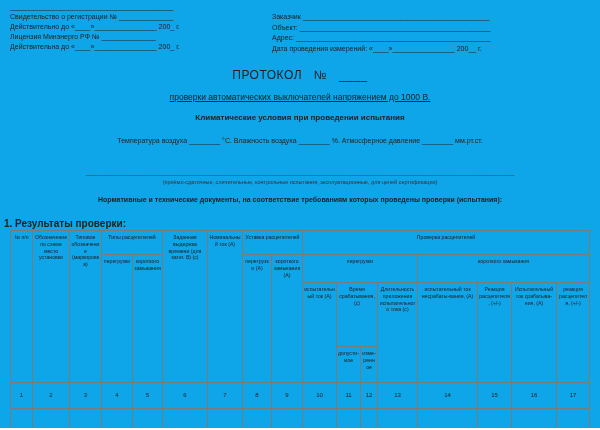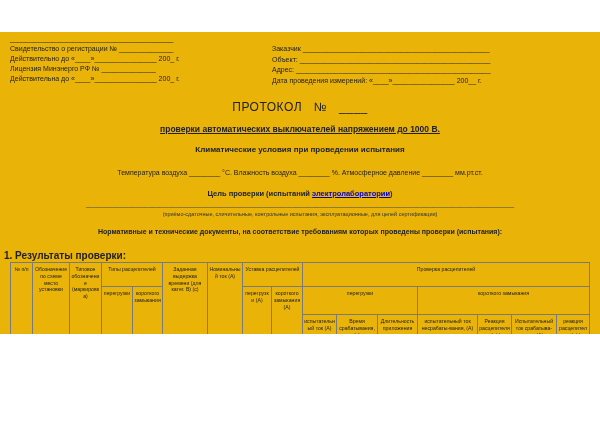--- a/index.html
+++ b/index.html
@@ -1,26 +1,26 @@
 <!DOCTYPE html>
 <html><head>
 <meta charset="utf-8">
 <style>
   html,body{margin:0;padding:0;background:#fff;}
   .page{
-    position:relative;width:600px;height:302px;background:#eab308;
-    font-family:"Liberation Sans", sans-serif;color:#222;overflow:hidden;margin-top:32px;
+    position:relative;width:600px;height:428px;background:#0ea5e9;
+    font-family:"Liberation Sans", sans-serif;color:#222;overflow:hidden;
   }
   
   .reg-block{position:absolute;left:10px;top:2px;width:250px;font-size:7px;line-height:10px;white-space:nowrap;}
   
   .cust-block{position:absolute;left:272px;top:12px;width:320px;font-size:7px;line-height:10.5px;white-space:nowrap;}
   .centered{position:absolute;left:0;width:600px;text-align:center;}
   .protocol-title{top:68px;font-size:12px;word-spacing:8px;letter-spacing:.5px;}
-  .protocol-subject{top:92px;font-size:8.5px;font-weight:bold;text-decoration:underline;}
+  .protocol-subject{top:92px;font-size:8.5px;font-weight:normal;text-decoration:underline;}
   .climate-heading{top:113px;font-size:8px;font-weight:bold;}
   .climate-line{top:137px;font-size:7px;}
   .purpose-heading{top:157px;font-size:7.5px;font-weight:bold;}
   .purpose-heading a{color:#0000cc;text-decoration:underline;font-weight:bold;cursor:pointer;}
   .purpose-line{top:168px;font-size:7px;letter-spacing:0;color:#444;}
   .purpose-note{top:179px;font-size:5.5px;color:#333;}
   .normative-heading{top:196px;font-size:7px;font-weight:bold;}
   .results-heading{position:absolute;left:4px;top:218px;font-size:10px;font-weight:bold;}
   
   table.results{
@@ -53,21 +53,20 @@
     <div>Объект: _________________________________________________</div>
     <div>Адрес: __________________________________________________</div>
     <div>Дата проведения измерений: «____»________________ 200__  г.</div>
   </div>
 
   <div class="centered protocol-title">ПРОТОКОЛ № ____</div>
   <div class="centered protocol-subject">проверки автоматических выключателей напряжением до 1000 В.</div>
   <div class="centered climate-heading">Климатические условия при проведении испытания</div>
   <div class="centered climate-line">Температура воздуха ________ °С.  Влажность воздуха ________ %.  Атмосферное давление ________ мм.рт.ст.</div>
 
-  <div class="centered purpose-heading"><span>Цель проверки (испытаний </span><a>электролаборатории</a><span>)</span></div>
   <div class="centered purpose-line">______________________________________________________________________________________________________________</div>
   <div class="centered purpose-note">(приёмо-сдаточные, сличительные, контрольные испытания, эксплуатационные, для целей сертификации)</div>
   <div class="centered normative-heading">Нормативные и технические документы, на соответствие требованиям которых проведены проверки (испытания):</div>
 
   <div class="results-heading">1. Результаты проверки:</div>
 
   <table class="results">
     <colgroup>
       <col style="width:22px">
         <col style="width:37px">

